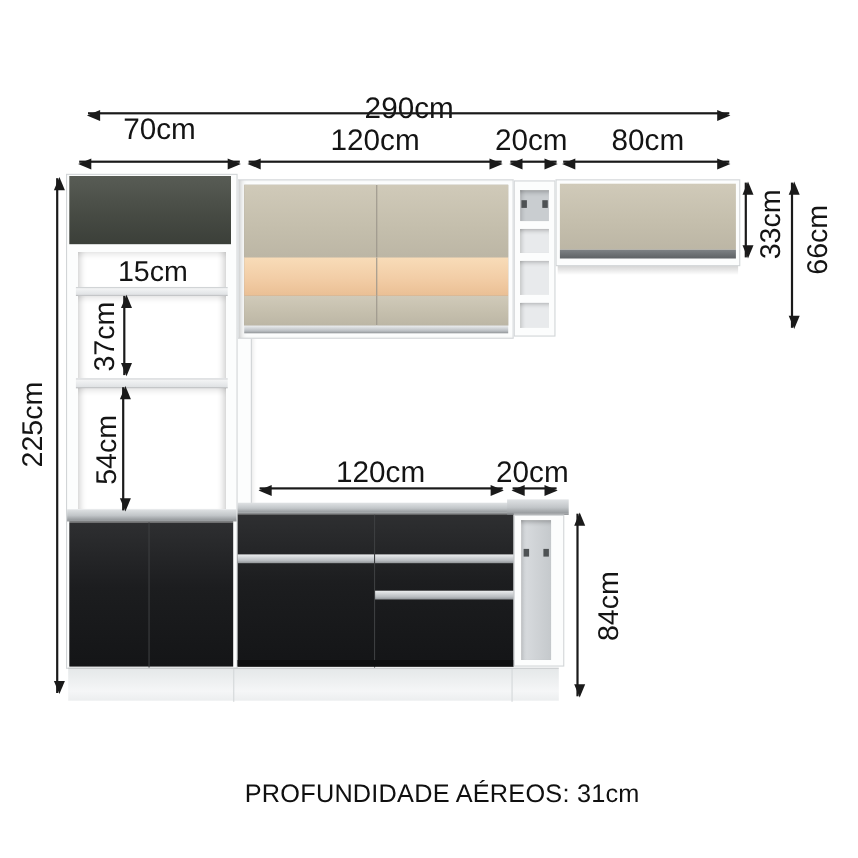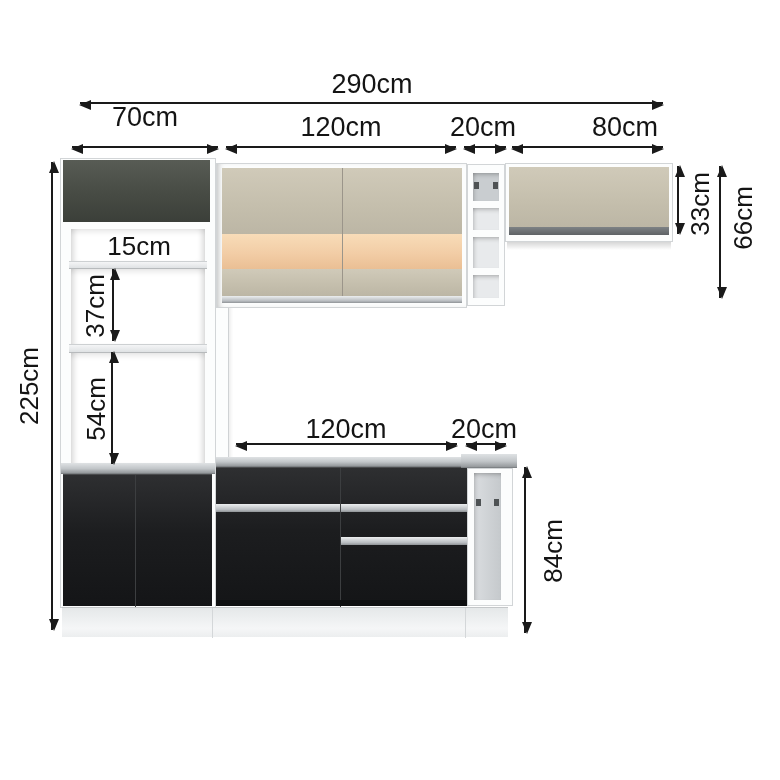--- a/index.html
+++ b/index.html
@@ -119,27 +119,27 @@
       <div class="hw" style="left:2px;top:26px;"></div>
       <div class="hw" style="right:2px;top:26px;"></div>
     </div>
   </div>
 
   <div class="plinth" style="left:62px;top:607px;width:446px;height:30px;">
     <div class="seam" style="left:150px;top:0;height:30px;"></div>
     <div class="seam" style="left:403px;top:0;height:30px;"></div>
   </div>
 
-  <div class="lbl" style="left:372px;top:70px;text-align:center;">290cm</div>
+  <div class="lbl" style="left:372px;top:84px;text-align:center;">290cm</div>
   <div class="ah" style="left:80px;top:102px;width:583px;"></div>
 
   <div class="lbl" style="left:145px;top:103px;">70cm</div>
   <div class="lbl" style="left:341px;top:113px;">120cm</div>
   <div class="lbl" style="left:483px;top:113px;">20cm</div>
-  <div class="lbl" style="left:589px;top:113px;margin-left:36px;">80cm</div>
+  <div class="lbl" style="left:589px;top:113px;">80cm</div>
   <div class="ah" style="left:72px;top:146px;width:146px;"></div>
   <div class="ah" style="left:226px;top:146px;width:230px;"></div>
   <div class="ah" style="left:464px;top:146px;width:42px;"></div>
   <div class="ah" style="left:512px;top:146px;width:151px;"></div>
 
   <div class="av" style="left:51px;top:162px;height:468px;"></div>
   <div class="lblv" style="left:29px;top:386px;">225cm</div>
 
   <div class="lbl" style="left:139px;top:233px;font-size:26px;">15cm</div>
   <div class="av" style="left:112px;top:269px;height:72px;"></div>
@@ -153,14 +153,15 @@
   <div class="lblv" style="left:743px;top:218px;">66cm</div>
 
   <div class="lbl" style="left:346px;top:415px;">120cm</div>
   <div class="lbl" style="left:484px;top:415px;">20cm</div>
   <div class="ah" style="left:236px;top:443px;width:221px;"></div>
   <div class="ah" style="left:466px;top:443px;width:40px;"></div>
 
   <div class="av" style="left:524px;top:467px;height:166px;"></div>
   <div class="lblv" style="left:553px;top:551px;">84cm</div>
 
+  <div class="note" style="left:402px;top:707px;">PROFUNDIDADE AÉREOS: 31cm</div>
 
 </div>
 
 </body></html>

